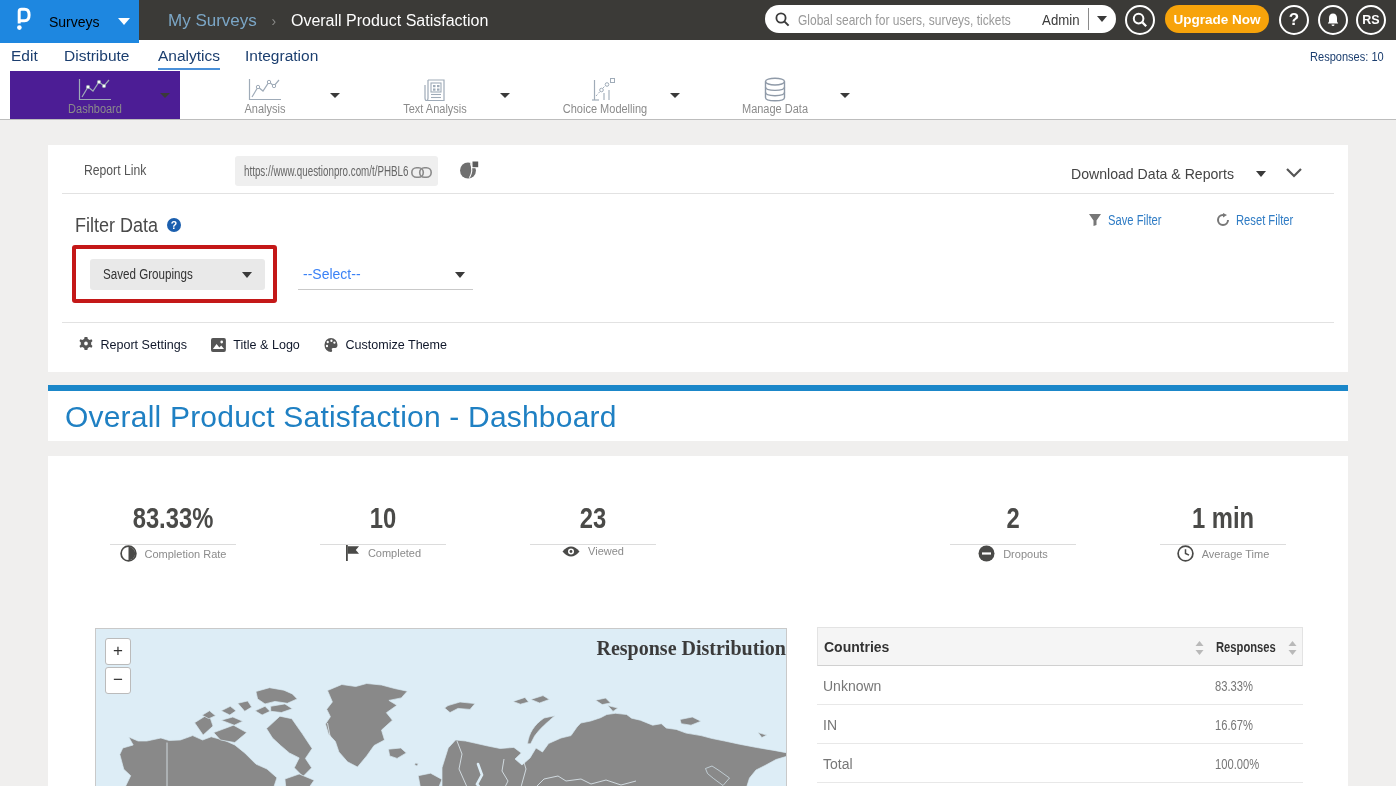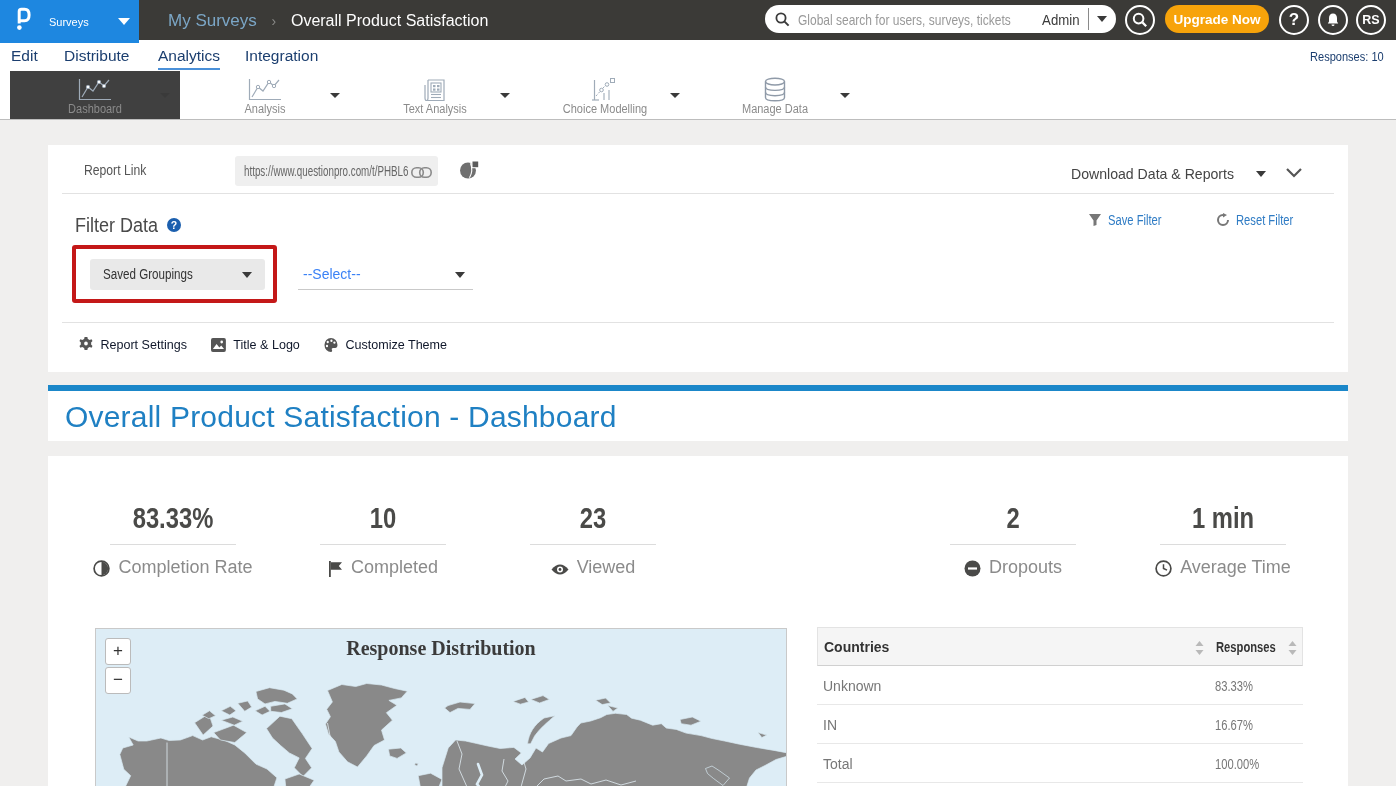--- a/index.html
+++ b/index.html
@@ -1,41 +1,41 @@
 <!DOCTYPE html>
 <html><head>
 <meta charset="utf-8">
 <style>
 * { margin:0; padding:0; box-sizing:border-box; }
 html,body { width:1396px; height:786px; overflow:hidden; background:#f0efee; font-family:"Liberation Sans", sans-serif; }
 
 .topbar { position:absolute; left:0; top:0; width:1396px; height:40px; background:#3b3a37; }
 .logo { position:absolute; left:0; top:0; width:139px; height:43px; z-index:5; background:#1e87e0; display:flex; align-items:center; }
-.logo .ptxt { color:#ffffff; font-size:11px; margin-left:49px; }
+.logo .ptxt { color:#000000; font-size:14px; margin-left:49px; }
 .logo svg.plogo { position:absolute; left:16px; top:6px; }
 .logo .caret { position:absolute; right:9px; top:18px; width:0; height:0; border-left:6px solid transparent; border-right:6px solid transparent; border-top:7px solid #fff; }
 .crumb { position:absolute; left:168px; top:11px; font-size:17px; color:#7ba6c6; }
 .crumb .sep { color:#8a8a88; margin:0 10px; font-size:14px; }
 .crumb .cur { color:#fdfdfd; font-size:16px; }
 .searchwrap { position:absolute; left:765px; top:5px; width:351px; height:28px; background:#fff; border-radius:14px; display:flex; align-items:center; }
 .searchwrap .mag { margin-left:10px; }
 .searchwrap .ph { color:#999; font-size:15px; margin-left:8px; transform:scaleX(0.80); transform-origin:0 50%; white-space:nowrap; }
 .searchwrap .admin { position:absolute; right:36px; color:#3a3a3a; font-size:15px; transform:scaleX(0.88); transform-origin:100% 50%; }
 .searchwrap .div { position:absolute; right:27px; top:3px; height:22px; width:1px; background:#8a8a8a; }
 .searchwrap .dcaret { position:absolute; right:9px; top:11px; width:0; height:0; border-left:5.5px solid transparent; border-right:5.5px solid transparent; border-top:6px solid #3a3a3a; }
 .cbtn { position:absolute; top:5px; width:30px; height:30px; border:2px solid #fff; border-radius:50%; display:flex; align-items:center; justify-content:center; color:#fff; }
 .upgrade { position:absolute; left:1165px; top:5px; width:104px; height:28px; background:#f7a30a; border-radius:14px; color:#fff; font-size:13.5px; font-weight:bold; display:flex; align-items:center; justify-content:center; }
 
 .nav2 { position:absolute; left:0; top:40px; width:1396px; height:31px; background:#fff; }
 .nav2 a { position:absolute; top:7px; color:#1b3e6f; font-size:15.5px; text-decoration:none; }
 .nav2 .resp { position:absolute; right:12px; top:9px; color:#1b3e6f; font-size:13px; transform:scaleX(0.85); transform-origin:100% 50%; }
 
 .tabs { position:absolute; left:0; top:71px; width:1396px; height:49px; background:#fff; border-bottom:1px solid #bdbdbd; }
 .tab { position:absolute; top:0; height:48px; width:170px; }
-.tab.active { background:#404040; }
+.tab.active { background:#4c1d95; }
 .tab .ticon { position:absolute; left:50%; transform:translateX(-50%); top:6px; }
 .tab .tlabel { position:absolute; width:100%; text-align:center; top:31px; font-size:12.5px; color:#8b8b8b; transform:scaleX(0.88); }
 .tab .tcaret { position:absolute; right:10px; top:22px; width:0; height:0; border-left:5px solid transparent; border-right:5px solid transparent; border-top:5.5px solid #3a3a3a; }
 
 .card1 { position:absolute; left:48px; top:145px; width:1300px; height:227px; background:#fff; }
 .rl-label { position:absolute; left:36px; top:17px; font-size:14px; color:#555; transform:scaleX(0.87); transform-origin:0 50%; }
 .rl-input { position:absolute; left:187px; top:11px; width:203px; height:30px; background:#efefef; border-radius:3px; color:#666; font-size:14px; line-height:30px; white-space:nowrap; overflow:hidden; }
 .rl-input span { display:inline-block; margin-left:9px; transform:scaleX(0.70); transform-origin:0 50%; }
 .dlr { position:absolute; left:1023px; top:20px; font-size:15px; color:#444; }
 .dlr .t { display:inline-block; transform:scaleX(0.94); transform-origin:0 50%; }
@@ -53,23 +53,23 @@
 .hr2 { position:absolute; left:14px; right:14px; top:177px; height:1px; background:#e2e2e2; }
 .blinks { position:absolute; left:0; top:192px; font-size:13.5px; color:#0f172a; height:20px; width:100%; }
 .blinks span.lnk { position:absolute; top:0; white-space:nowrap; transform:scaleX(0.93); transform-origin:0 50%; }
 .bluebar { position:absolute; left:48px; top:385px; width:1300px; height:6px; background:#1b87c9; }
 .hband { position:absolute; left:48px; top:391px; width:1300px; height:50px; background:#fff; }
 .htitle { position:absolute; left:17px; top:9px; font-size:30px; color:#1f80c3; letter-spacing:0.2px; }
 .card2 { position:absolute; left:48px; top:456px; width:1300px; height:330px; background:#fff; }
 .stat { position:absolute; top:46px; width:210px; text-align:center; }
 .stat .num { font-size:29px; font-weight:bold; color:#4a4a48; transform:scaleX(0.82); transform-origin:50% 50%; }
 .stat .uline { margin:9px auto 0; width:126px; height:1px; background:#dcdcdc; }
-.stat .lab { margin-top:12px; font-size:18px; color:#8b8b8b; }
+.stat .lab { font-size:11px; color:#8b8b8b; }
 .mappanel { position:absolute; left:47px; top:172px; width:692px; height:200px; background:#ddedf6; border:1px solid #c9c9c9; }
-.mtitle { position:absolute; width:100%; text-align:center; top:8px; font-family:"Liberation Serif",serif; font-weight:bold; font-size:20px; color:#3b3b3b; }
+.mtitle { position:absolute; width:100%; text-align:right; top:8px; font-family:"Liberation Serif",serif; font-weight:bold; font-size:20px; color:#3b3b3b; }
 .zbtn { position:absolute; left:9px; width:26px; height:27px; background:#fff; border:1px solid #bbb; border-radius:3px; text-align:center; line-height:24px; font-size:17px; color:#333; }
 .ctable { position:absolute; left:769px; top:171px; width:486px; font-size:14px; }
 .ctable .thead { height:39px; background:#f5f5f5; border:1px solid #e3e3e3; border-bottom:1px solid #d0d0d0; position:relative; }
 .ctable .thead b { color:#333; font-size:14px; }
 .ctable .row { height:39px; border-bottom:1px solid #e8e8e8; position:relative; color:#777; }
 .ctable .cl { position:absolute; left:6px; top:12px; }
 .ctable .cr { position:absolute; left:398px; top:12px; transform:scaleX(0.8); transform-origin:0 50%; }
 </style>
 </head>
 <body>

